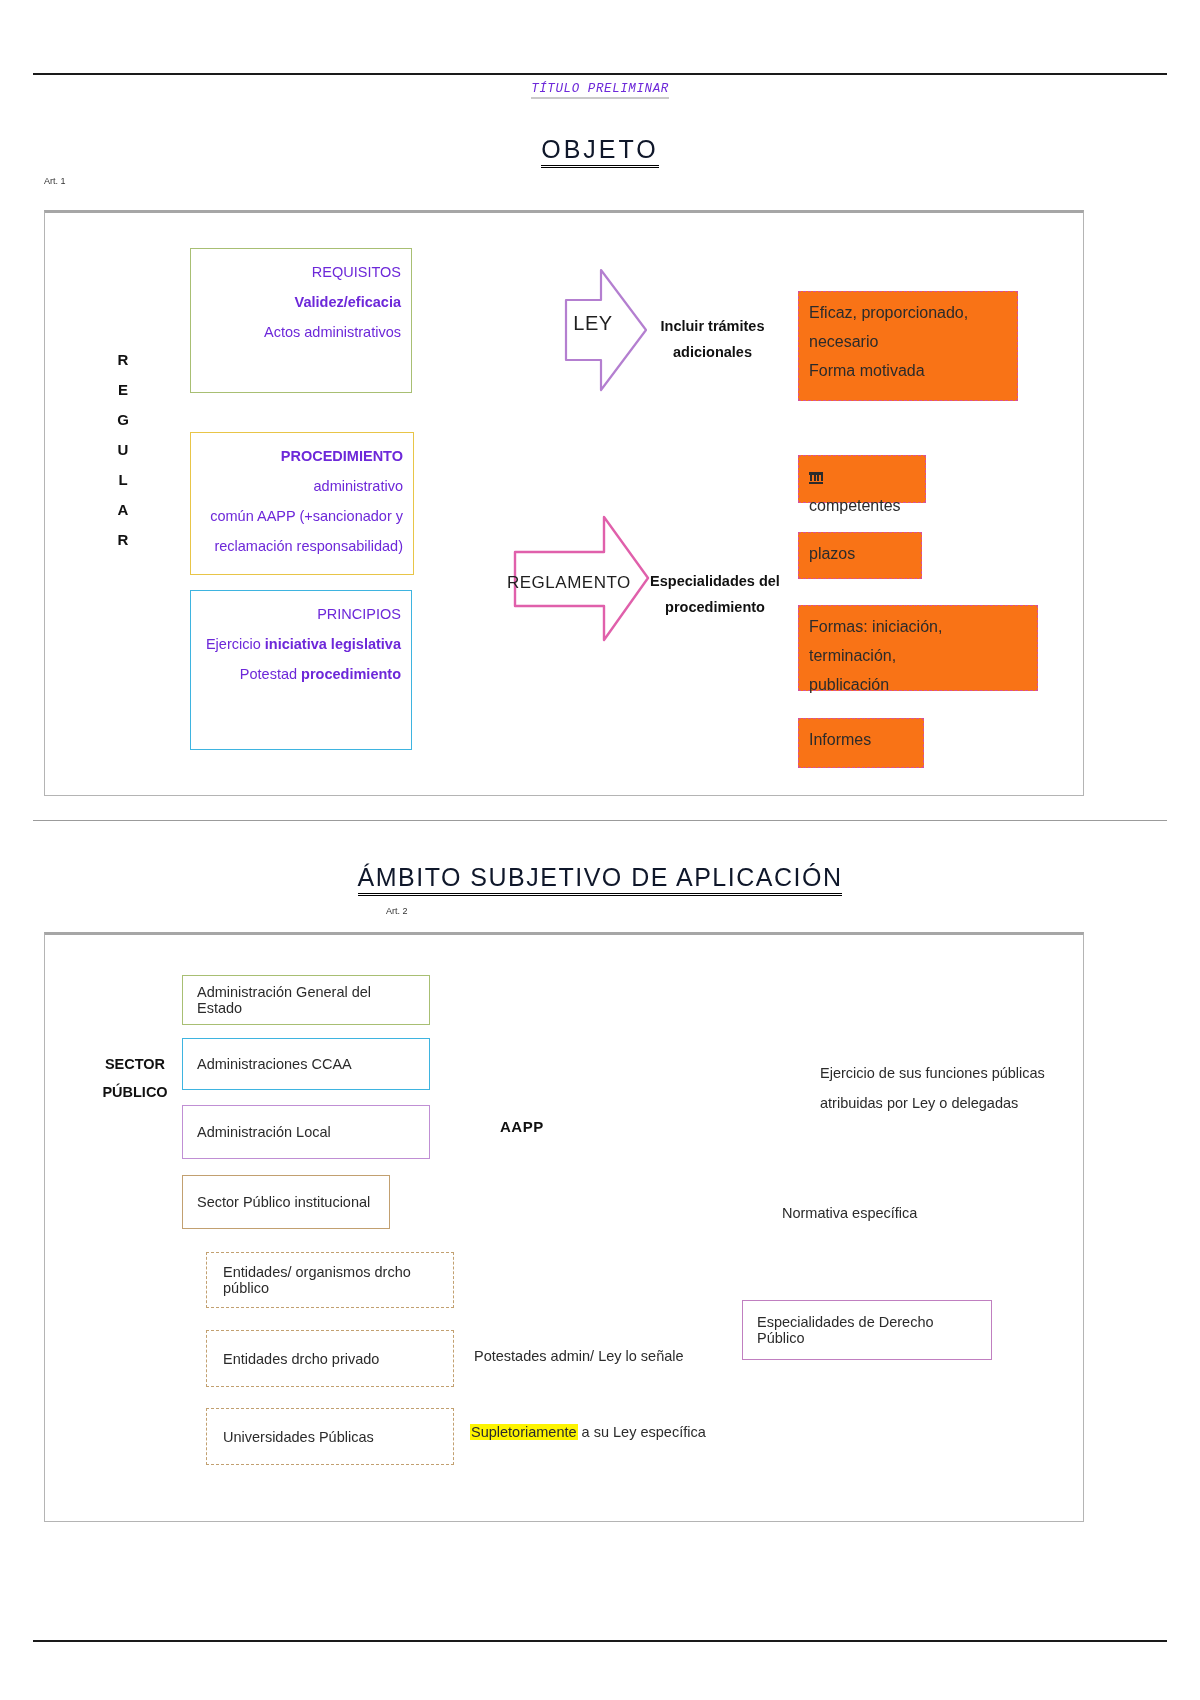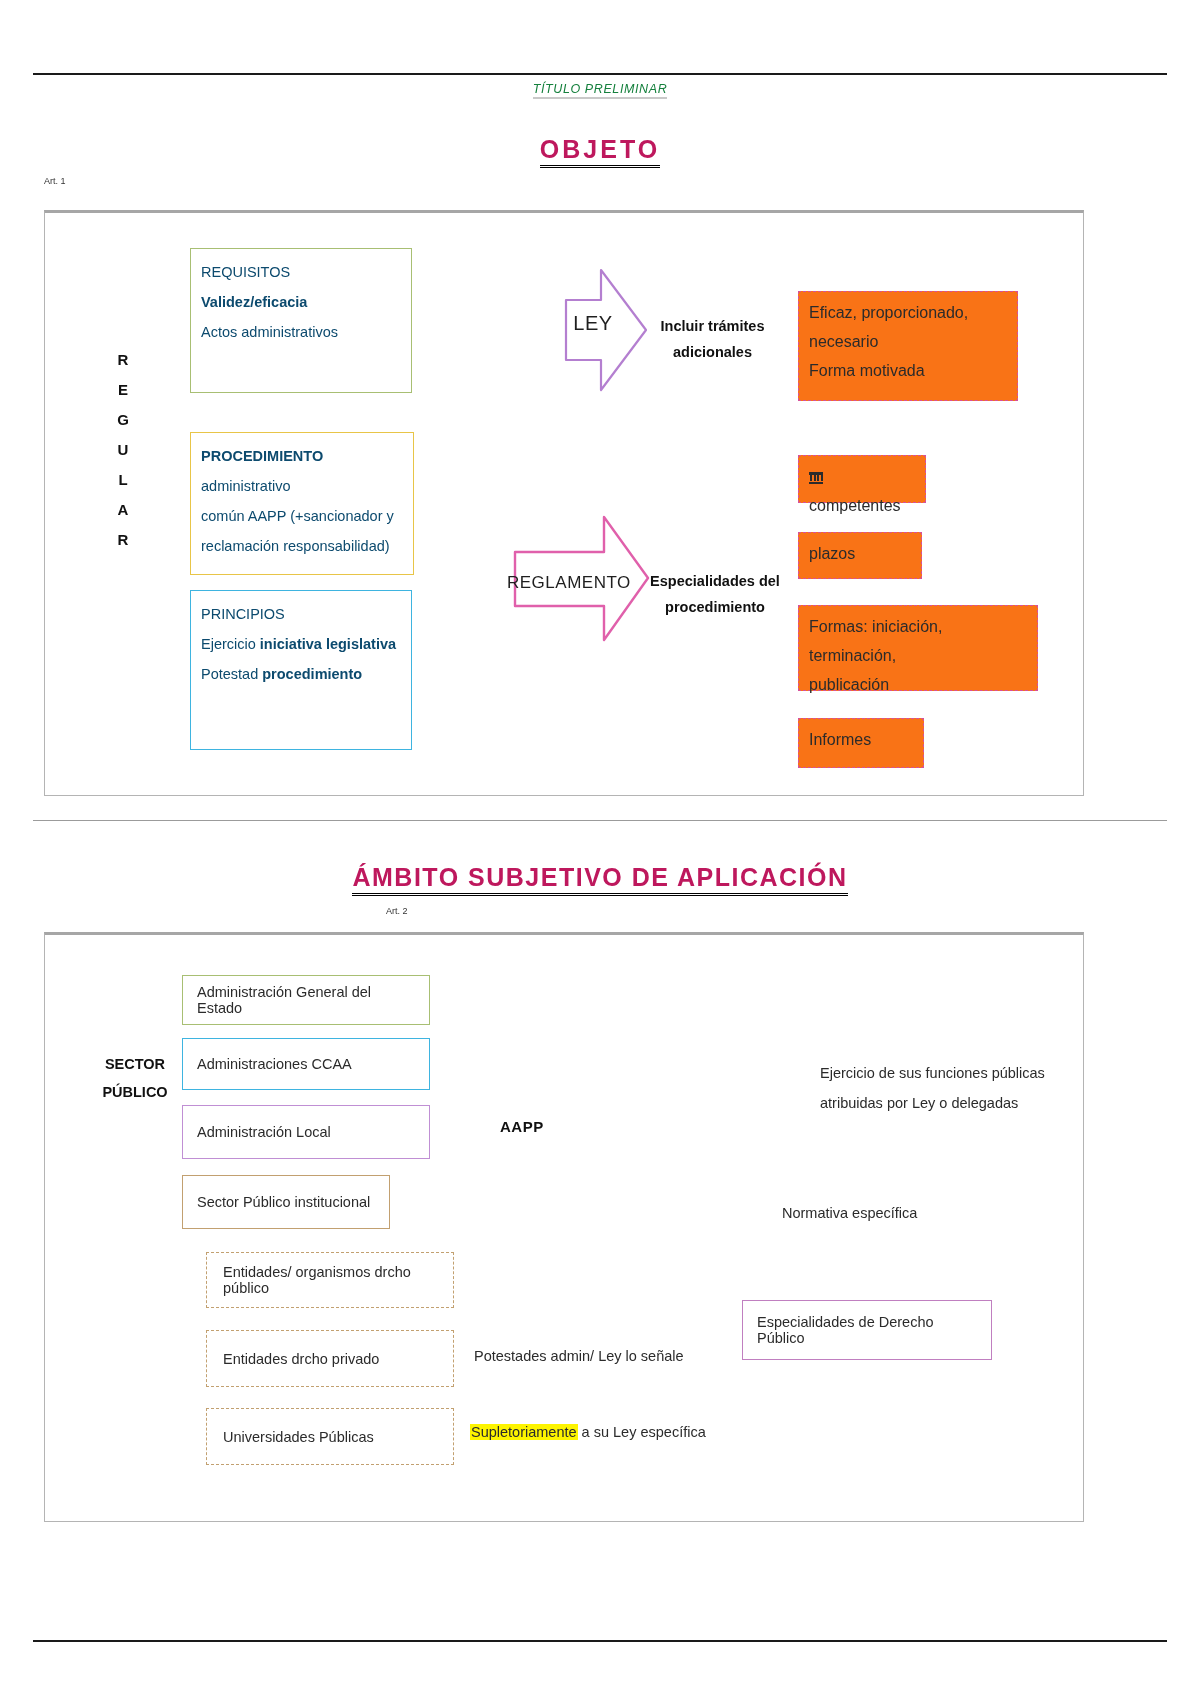--- a/index.html
+++ b/index.html
@@ -24,30 +24,30 @@
   }
   .hr-bottom{
     position:absolute;left:33px;right:33px;top:1640px;
     border-top:2px solid #1a1a1a;
   }
 
   .running-head{
     position:absolute;top:82px;left:0;width:1200px;
     text-align:center;
     font-size:12.5px;font-style:italic;letter-spacing:.6px;
-    color:#15803d;
-    font-family:Liberation Sans, sans-serif;
+    color:#6d28d9;
+    font-family:Liberation Mono, monospace;
   }
   .running-head span{
     border-bottom:2px solid #c9c9c9;padding-bottom:1px;
   }
 
   .sec-title{
     position:absolute;width:1200px;left:0;text-align:center;
-    font-weight:bold;color:#be185d;
+    font-weight:normal;color:#0f172a;
     font-family:"Liberation Sans", sans-serif;
   }
   .sec-title span{
     border-bottom:3px double #000;padding-bottom:2px;
   }
   #title-objeto{top:135px;font-size:25px;letter-spacing:3px;}
   #title-ambito{top:863px;font-size:25px;letter-spacing:1.5px;}
 
   .artref{
     position:absolute;font-size:9px;color:#333;
@@ -73,22 +73,22 @@
     width:30px;text-align:center;
     font-size:15px;font-weight:bold;letter-spacing:0;
     line-height:30px;color:#111;
   }
   .vert-word div{display:block;}
 
   
   .lbox{
     position:absolute;box-sizing:border-box;
     background:#fff;
-    text-align:left;
-    font-size:14.5px;line-height:30px;color:#0c4a6e;
+    text-align:right;
+    font-size:14.5px;line-height:30px;color:#6d28d9;
     padding:8px 10px;
   }
   #box-requisitos{left:190px;top:248px;width:222px;height:145px;border:1.6px solid #a8bf73;}
   #box-procedimiento{left:190px;top:432px;width:224px;height:143px;border:1.6px solid #e8c547;}
   #box-principios{left:190px;top:590px;width:222px;height:160px;border:1.8px solid #3eb4e0;}
 
   
   .blockarrow{position:absolute;}
   .blockarrow .label{
     position:absolute;left:0;width:100%;text-align:center;

